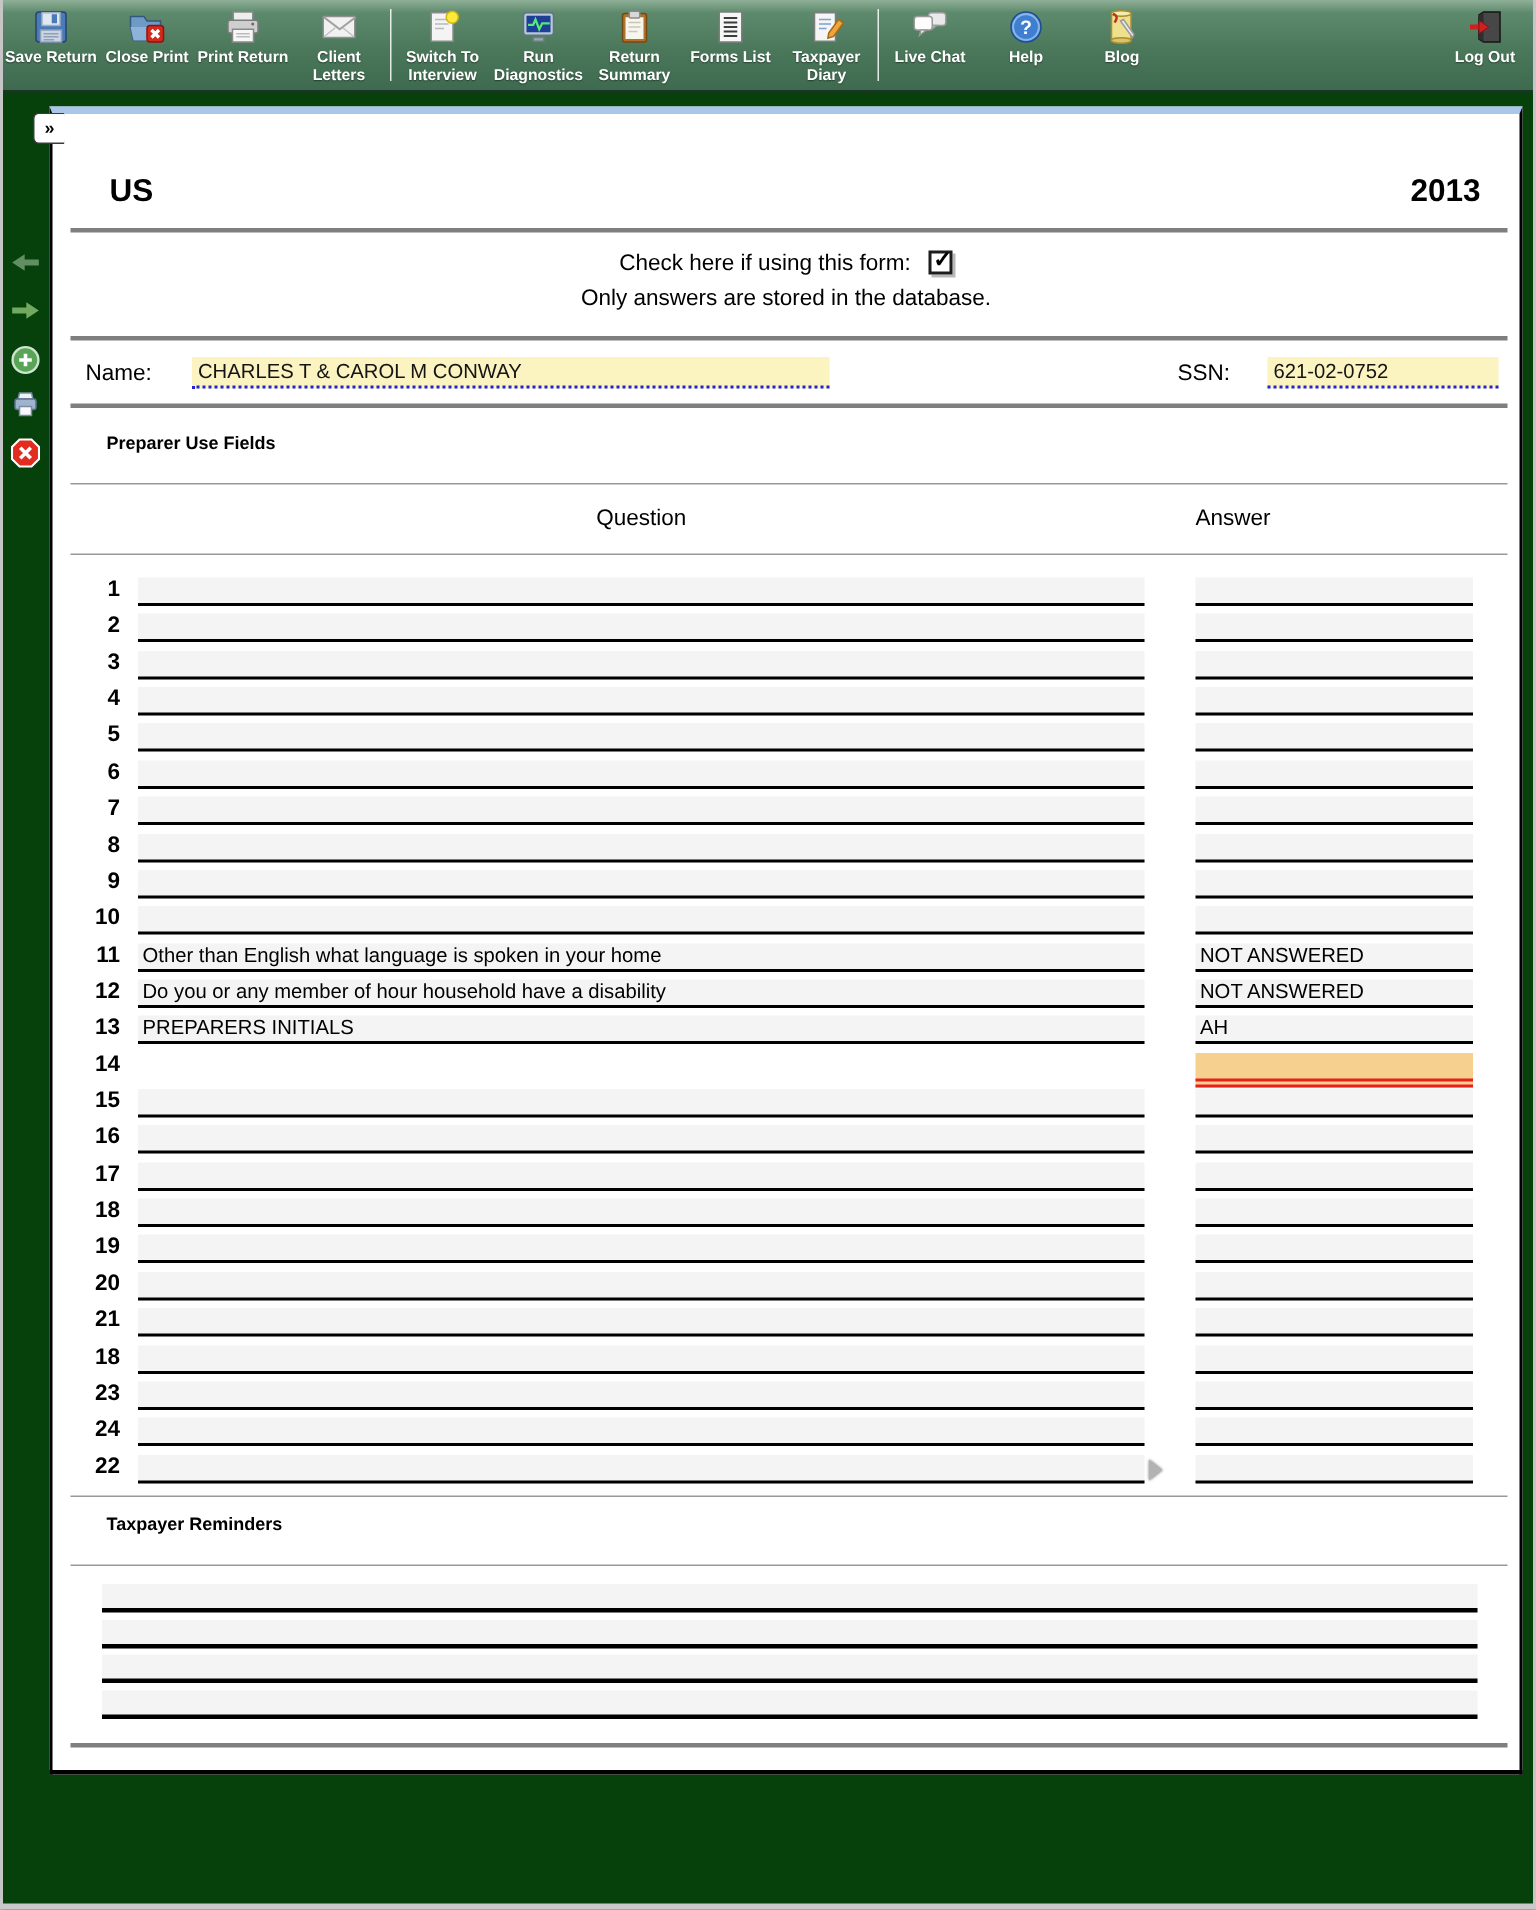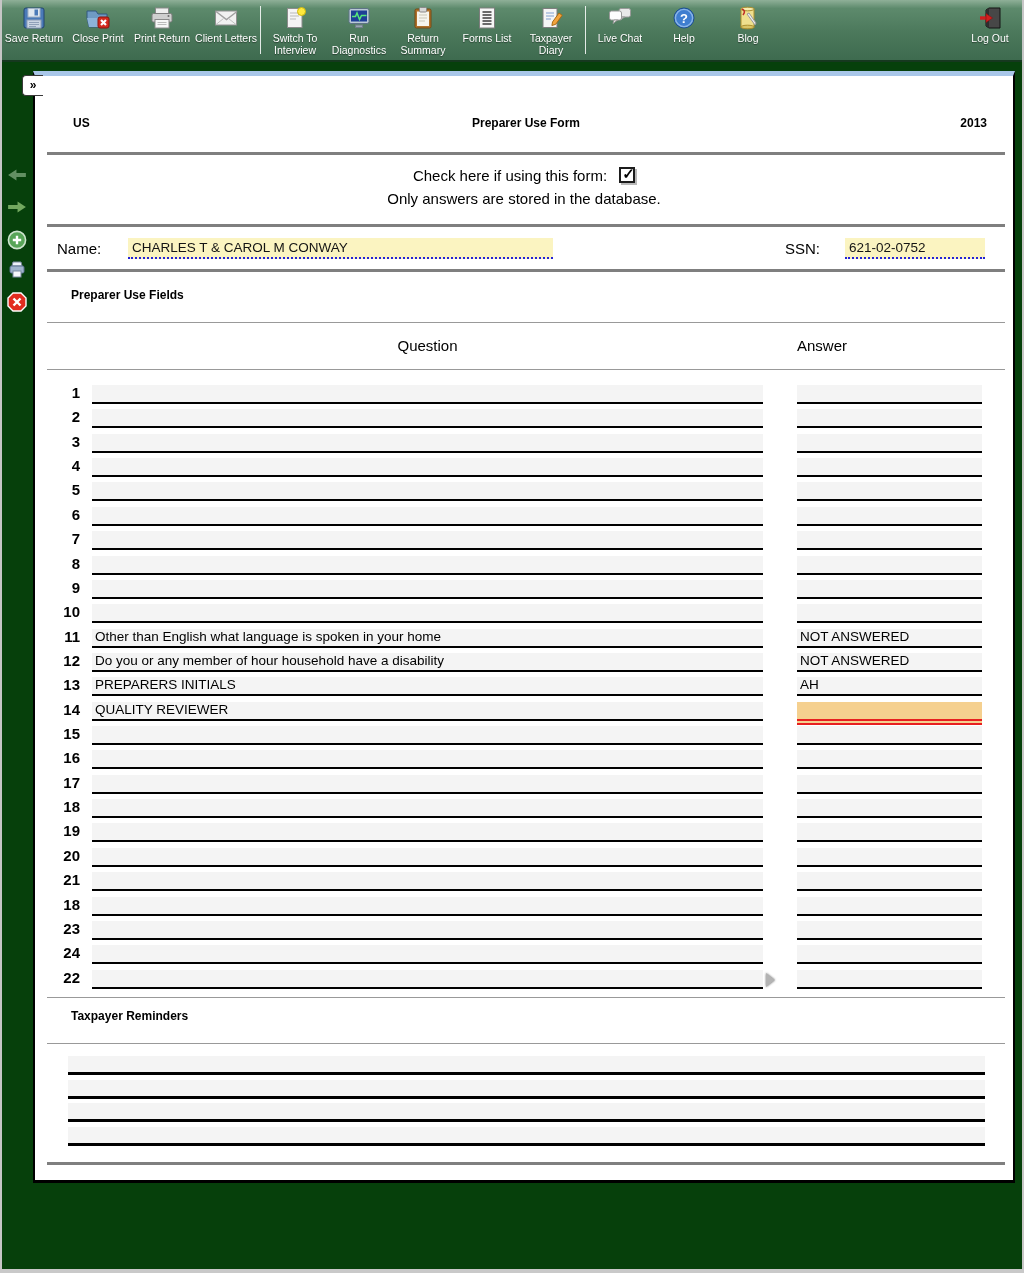--- a/index.html
+++ b/index.html
@@ -15,21 +15,21 @@
   .toolbar {
     position:absolute; left:0; top:0; width:1024px; height:62px;
     background:linear-gradient(180deg,#8fb098 0%,#5d8a6c 14%,#4b785b 55%,#3e6b4f 100%);
     border-bottom:2px solid #16381f;
     display:flex; align-items:flex-start; padding:4px 2px 0 2px; z-index:10;
   }
   .tb-btn { width:64px; height:54px; display:flex; flex-direction:column; align-items:center; cursor:pointer; }
   .tb-btn .icon { width:26px; height:26px; margin-top:1px; }
   .tb-btn .icon svg { width:26px; height:26px; display:block; }
   .tb-label { color:#fff; font-size:10.5px; line-height:11.5px; text-align:center; margin-top:2px;
-    text-shadow:0 1px 1px rgba(0,0,0,.45); white-space:pre-line; }
+    text-shadow:0 1px 1px rgba(0,0,0,.45); white-space:pre-line;font-weight:bold; }
   .tb-divider { width:1px; height:48px; background:rgba(255,255,255,.85); margin:2px 2px 0 2px; }
   .tb-spacer { flex:1; }
 
   
   .rail { position:absolute; left:0; top:64px; width:33px; bottom:0; z-index:5; }
   .rail-icon { position:absolute; left:7px; width:20px; height:20px; cursor:pointer; }
   .rail-icon svg { width:100%; height:100%; display:block; }
   .rail-back    { top:104px; height:14px; }
   .rail-forward { top:136px; height:14px; }
   .rail-add     { top:166px; }
@@ -47,38 +47,38 @@
     position:absolute; left:33px; top:71px; width:982px; height:1112px;
     background:#fff; border-top:5px solid #a9c7e9; border-left:2px solid #000;
     border-right:2px solid #000; border-bottom:3px solid #000; z-index:8;
   }
   .inner { position:absolute; left:0; top:0; width:978px; height:1104px; }
   .abs { position:absolute; }
 
   .hline-thick { position:absolute; left:12px; width:958px; height:3px; background:#7f7f7f; }
   .hline-thin  { position:absolute; left:12px; width:958px; height:1px; background:#999; }
 
-  .form-head { top:38px; left:12px; width:958px; height:24px; font-weight:bold; font-size:12px; color:#000; }
+  .form-head { top:38px; left:12px; width:958px; height:24px; font-weight:bold; font-size:21px; color:#000; }
   .fh-us { position:absolute; left:26px; top:2px; }
   .fh-title { position:absolute; left:0; right:0; top:2px; text-align:center; }
   .fh-year { position:absolute; right:18px; top:2px; }
 
   .check-row { top:88px; left:0; width:978px; height:22px; display:flex; justify-content:center; align-items:center; font-size:15px; color:#000; }
   .checkbox { width:16px; height:16px; border:2px solid #1d1d1d; background:#fff; margin-left:12px;
     box-shadow:2px 2px 0 #b9b9b9; position:relative; cursor:pointer; }
   .checkbox .mark { position:absolute; left:1px; top:-3px; font-size:15px; font-weight:bold; color:#000; line-height:16px; }
   .note-row { top:114px; left:0; width:978px; text-align:center; font-size:15px; color:#000; }
 
   .name-row { top:160px; left:0; width:978px; height:28px; font-size:15px; color:#000; }
   .nr-label { position:absolute; left:22px; top:4px; }
   .field-yellow { position:absolute; background:#fbf4c1; border-bottom:2px dotted #2323d6;
     height:21px; font-size:13.5px; line-height:19px; padding-left:4px; color:#141414; cursor:text; }
   .nr-name { left:93px; top:2px; width:425px; }
   .nr-ssn-label { position:absolute; left:750px; top:4px; }
-  .nr-ssn { left:810px; top:2px; width:140px; }
+  .nr-ssn { left:810px; top:2px; width:154px; }
 
   .sec-title { font-weight:bold; font-size:12px; color:#000; left:36px; }
   .qa-head { top:261px; left:0; width:978px; font-size:15px; color:#000; }
   .qa-q { position:absolute; left:57px; width:671px; text-align:center; }
   .qa-a { position:absolute; left:762px; width:185px; text-align:left; }
 
   
   .rows { top:307px; left:0; width:978px; }
   .prow { position:relative; height:24.36px; }
   .prow .num { position:absolute; left:0; top:1px; width:45px; text-align:right; font-weight:bold; font-size:15px; color:#000; }
@@ -283,21 +283,20 @@
   </div>
 <div class="expand-tab">
   <span>»</span>
 </div>
 
 <div class="panel">
   <div class="inner">
 
     <div class="abs form-head">
       <span class="fh-us">US</span>
-      <span class="fh-title">Preparer Use Form</span>
       <span class="fh-year">2013</span>
     </div>
 
     <div class="hline-thick" style="top:76px"></div>
 
     <div class="abs note-row">Only answers are stored in the database.</div>
     <div class="abs check-row">
       <span>Check here if using this form:</span>
       <span class="checkbox" id="use-form-checkbox">
         <span class="mark" id="checkmark">✓</span>
@@ -387,21 +386,20 @@
           <div class="qfield">Do you or any member of hour household have a disability</div>
           <div class="afield">NOT ANSWERED</div>
         </div>
         <div class="prow">
           <span class="num">13</span>
           <div class="qfield">PREPARERS INITIALS</div>
           <div class="afield">AH</div>
         </div>
         <div class="prow">
           <span class="num">14</span>
-          <div class="qfield">QUALITY REVIEWER</div>
           <div class="afield required"></div>
         </div>
         <div class="prow">
           <span class="num">15</span>
           <div class="qfield"></div>
           <div class="afield"></div>
         </div>
         <div class="prow">
           <span class="num">16</span>
           <div class="qfield"></div>

